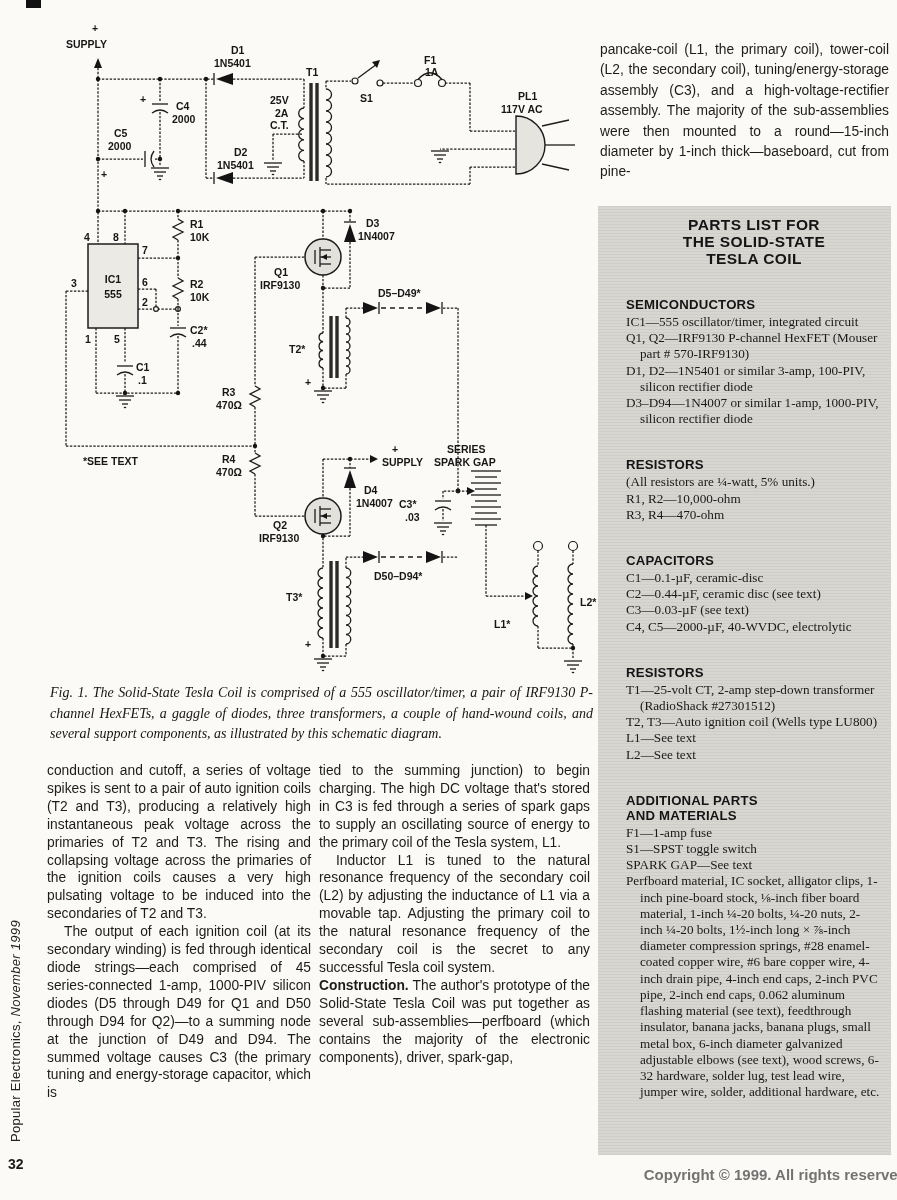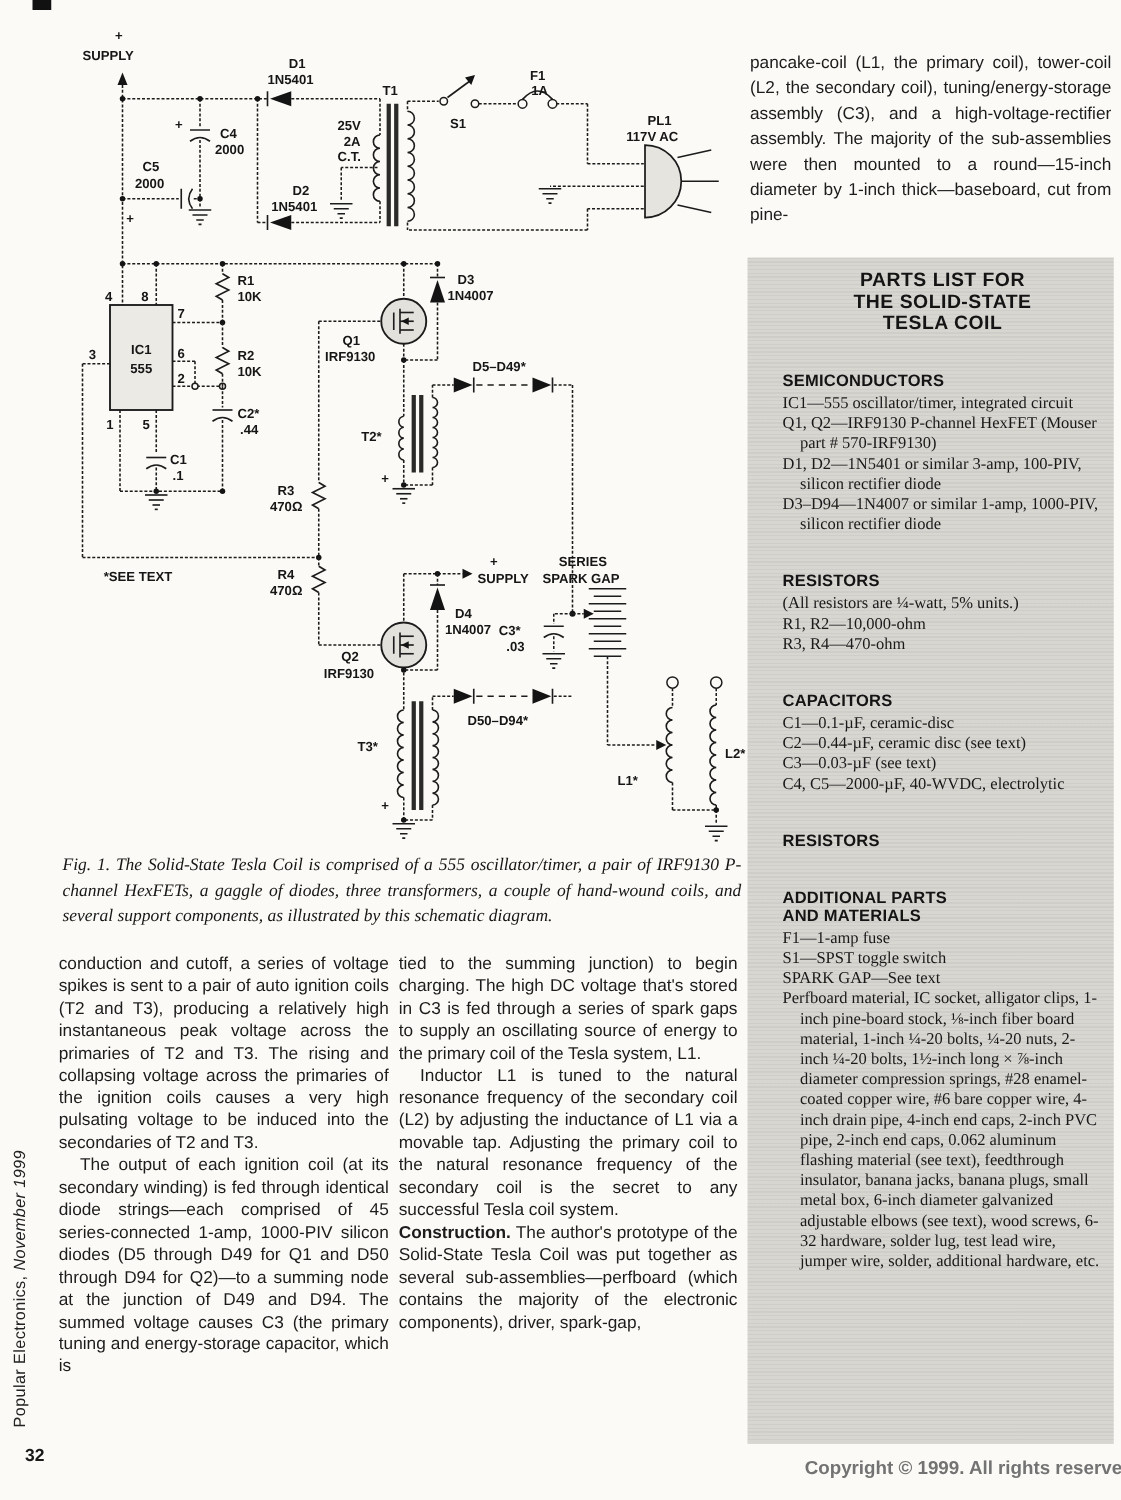--- a/index.html
+++ b/index.html
@@ -1,20 +1,20 @@
 <!DOCTYPE html>
 <html><head>
 <meta charset="utf-8">
 <style>
   html,body{margin:0;padding:0;background:#e8e8e8;}
   .page{position:relative;width:897px;height:1200px;background:#fbfaf6;font-family:"Liberation Sans",sans-serif;color:#1a1a1a;overflow:hidden;margin:0 auto;}
   .corner-mark{position:absolute;left:26px;top:0;width:15px;height:8px;background:#111;}
   .sidebar{position:absolute;left:8px;top:1142px;transform:rotate(-90deg);transform-origin:0 0;font-size:13px;white-space:nowrap;letter-spacing:.3px;color:#222;}
   .sidebar .ital{font-style:italic;}
-  .pageno{position:absolute;left:20px;top:1156px;font-weight:bold;font-size:14px;}
+  .pageno{position:absolute;left:8px;top:1156px;font-weight:bold;font-size:14px;}
   .footer{position:absolute;left:14px;top:1166px;width:100%;text-align:right;font-weight:bold;font-size:15px;color:#737373;}
   .caption{position:absolute;left:50px;top:683px;width:543px;font-family:"Liberation Serif",serif;font-style:italic;font-size:14px;line-height:1.47;text-align:justify;color:#161616;}
   .col{position:absolute;top:762px;font-size:13.8px;line-height:17.9px;text-align:justify;color:#1c1c1c;}
   .col1{left:47px;width:264px;}
   .col2{left:319px;width:271px;}
   .col p{margin:0;}
   .col p.ind{text-indent:17px;}
   .construction{margin-top:18px;}
   .bold{font-weight:bold;}
   .intro{position:absolute;left:600px;top:40px;width:289px;font-size:13.8px;line-height:20.4px;text-align:justify;margin:0;color:#1c1c1c;}
@@ -463,20 +463,27 @@
 
       <li>C1—0.1-µF, ceramic-disc</li>
           <li>C2—0.44-µF, ceramic disc (see text)</li>
           <li>C3—0.03-µF (see text)</li>
           <li>C4, C5—2000-µF, 40-WVDC, electrolytic</li>
         </ul>
     </div>
 
     <div class="pl-section">
       <div class="pl-header">RESISTORS</div>
+      <ul class="pl-items">
+
+      <li>T1—25-volt CT, 2-amp step-down transformer (RadioShack #27301512)</li>
+          <li>T2, T3—Auto ignition coil (Wells type LU800)</li>
+          <li>L1—See text</li>
+          <li>L2—See text</li>
+        </ul>
     </div>
 
     <div class="pl-section">
       <div class="pl-header">ADDITIONAL PARTS
 AND MATERIALS</div>
       <ul class="pl-items">
 
       <li>F1—1-amp fuse</li>
           <li>S1—SPST toggle switch</li>
           <li>SPARK GAP—See text</li>

